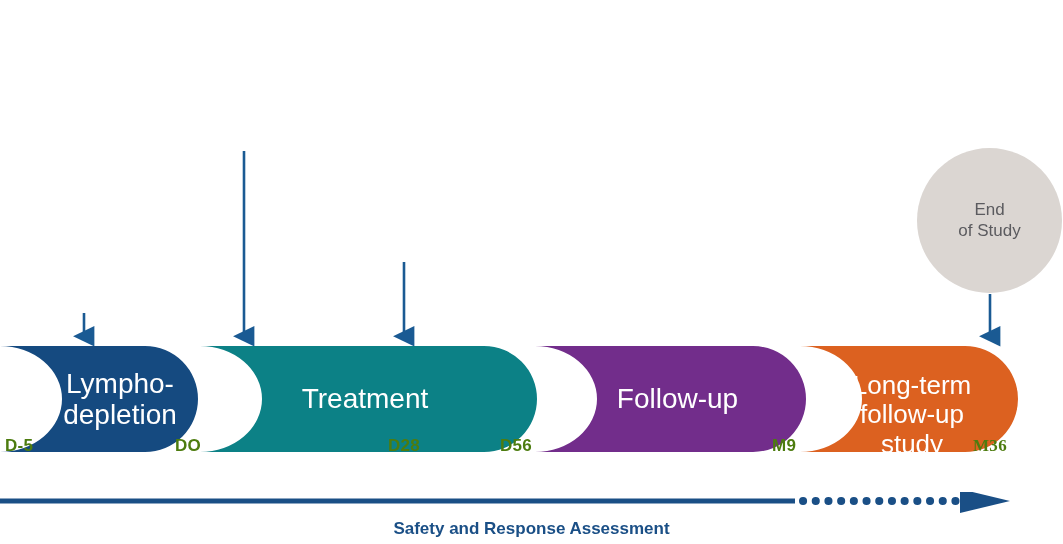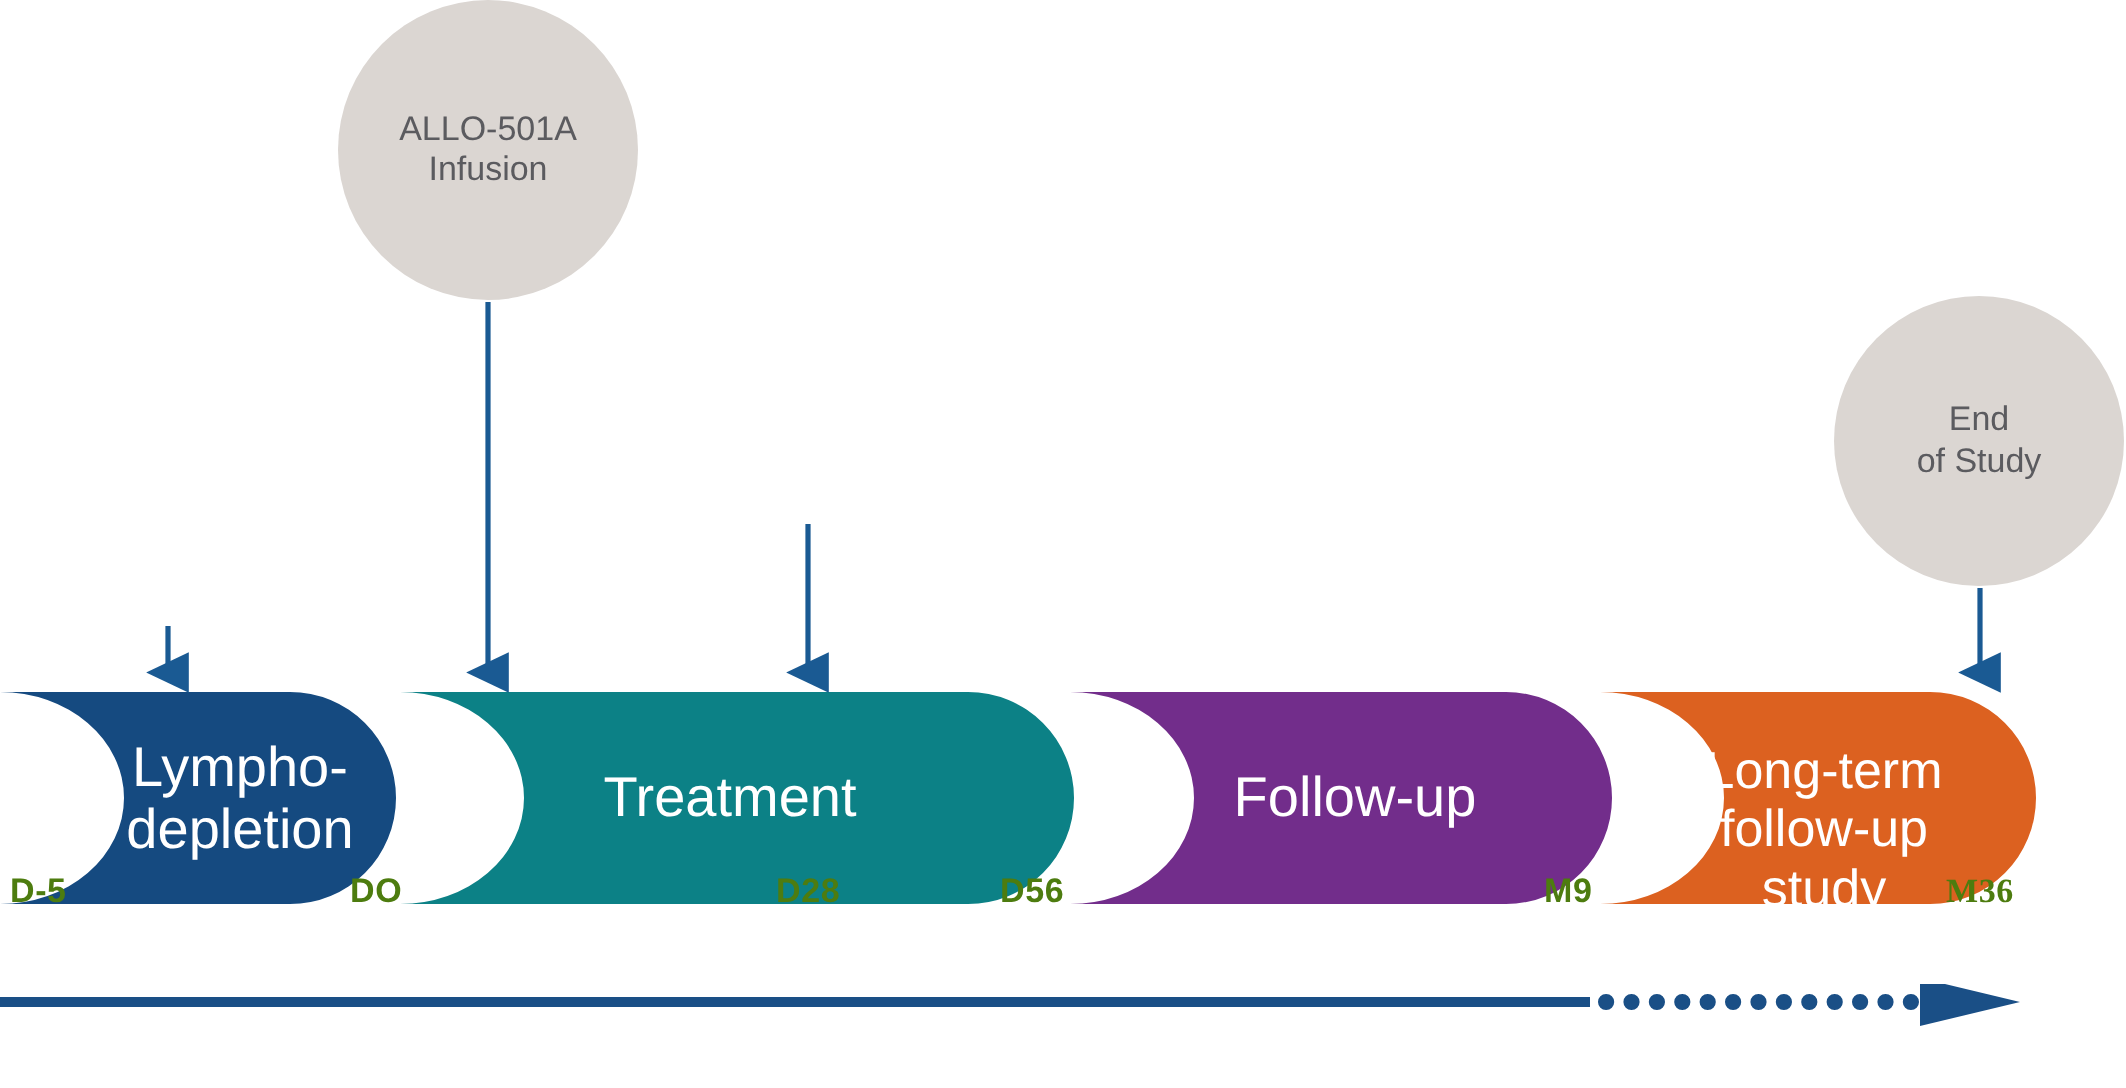--- a/index.html
+++ b/index.html
@@ -109,22 +109,20 @@
 
   <div class="phase-label" style="left:225px; top:346px; width:280px; height:106px; font-size:28px;">Treatment</div>
   <div class="phase-label" style="left:40px; top:346px; width:160px; height:106px; font-size:28px;">Lympho-
 depletion</div>
   <div class="phase-label" style="left:565px; top:346px; width:225px; height:106px; font-size:28px;">Follow-up</div>
   <div class="phase-label" style="left:826px; top:362px; width:172px; height:106px; font-size:26px;">Long-term
 follow-up
 study</div>
 
 
-  <div class="bubble" style="left:169px; top:0px; width:150px; height:150px; font-size:17px;">ALLO-501A
-Infusion</div>
 
 
   <div class="bubble" style="left:917px; top:148px; width:145px; height:145px; font-size:17px;">End
 of Study</div>
 
   <svg class="arrows-layer" viewBox="0 0 1063 544" width="1063" height="544">
     <defs>
       <marker id="arrowhead" markerWidth="9" markerHeight="9" refX="4.2" refY="4.4" orient="auto" markerUnits="strokeWidth">
         <path d="M 0.4 0.4 L 8.2 0.4 L 4.3 8.6 Z" fill="#1a5a93"></path>
       </marker>
@@ -148,14 +146,15 @@
 
   <svg class="axis" viewBox="0 0 1063 30" width="1063" height="30">
 
     <line x1="0" y1="9" x2="795" y2="9" stroke="#1a4f86" stroke-width="5"></line>
 
     <line x1="803" y1="9" x2="958" y2="9" stroke="#1a4f86" stroke-width="8" stroke-linecap="round" stroke-dasharray="0.1 12.6"></line>
 
     <path d="M 960 -3 L 1010 9 L 960 21 Z" fill="#1a4f86"></path>
   </svg>
 
+  <div class="assessment-label">Safety and Response Assessment</div>
 
 </div>
 
 </body></html>

